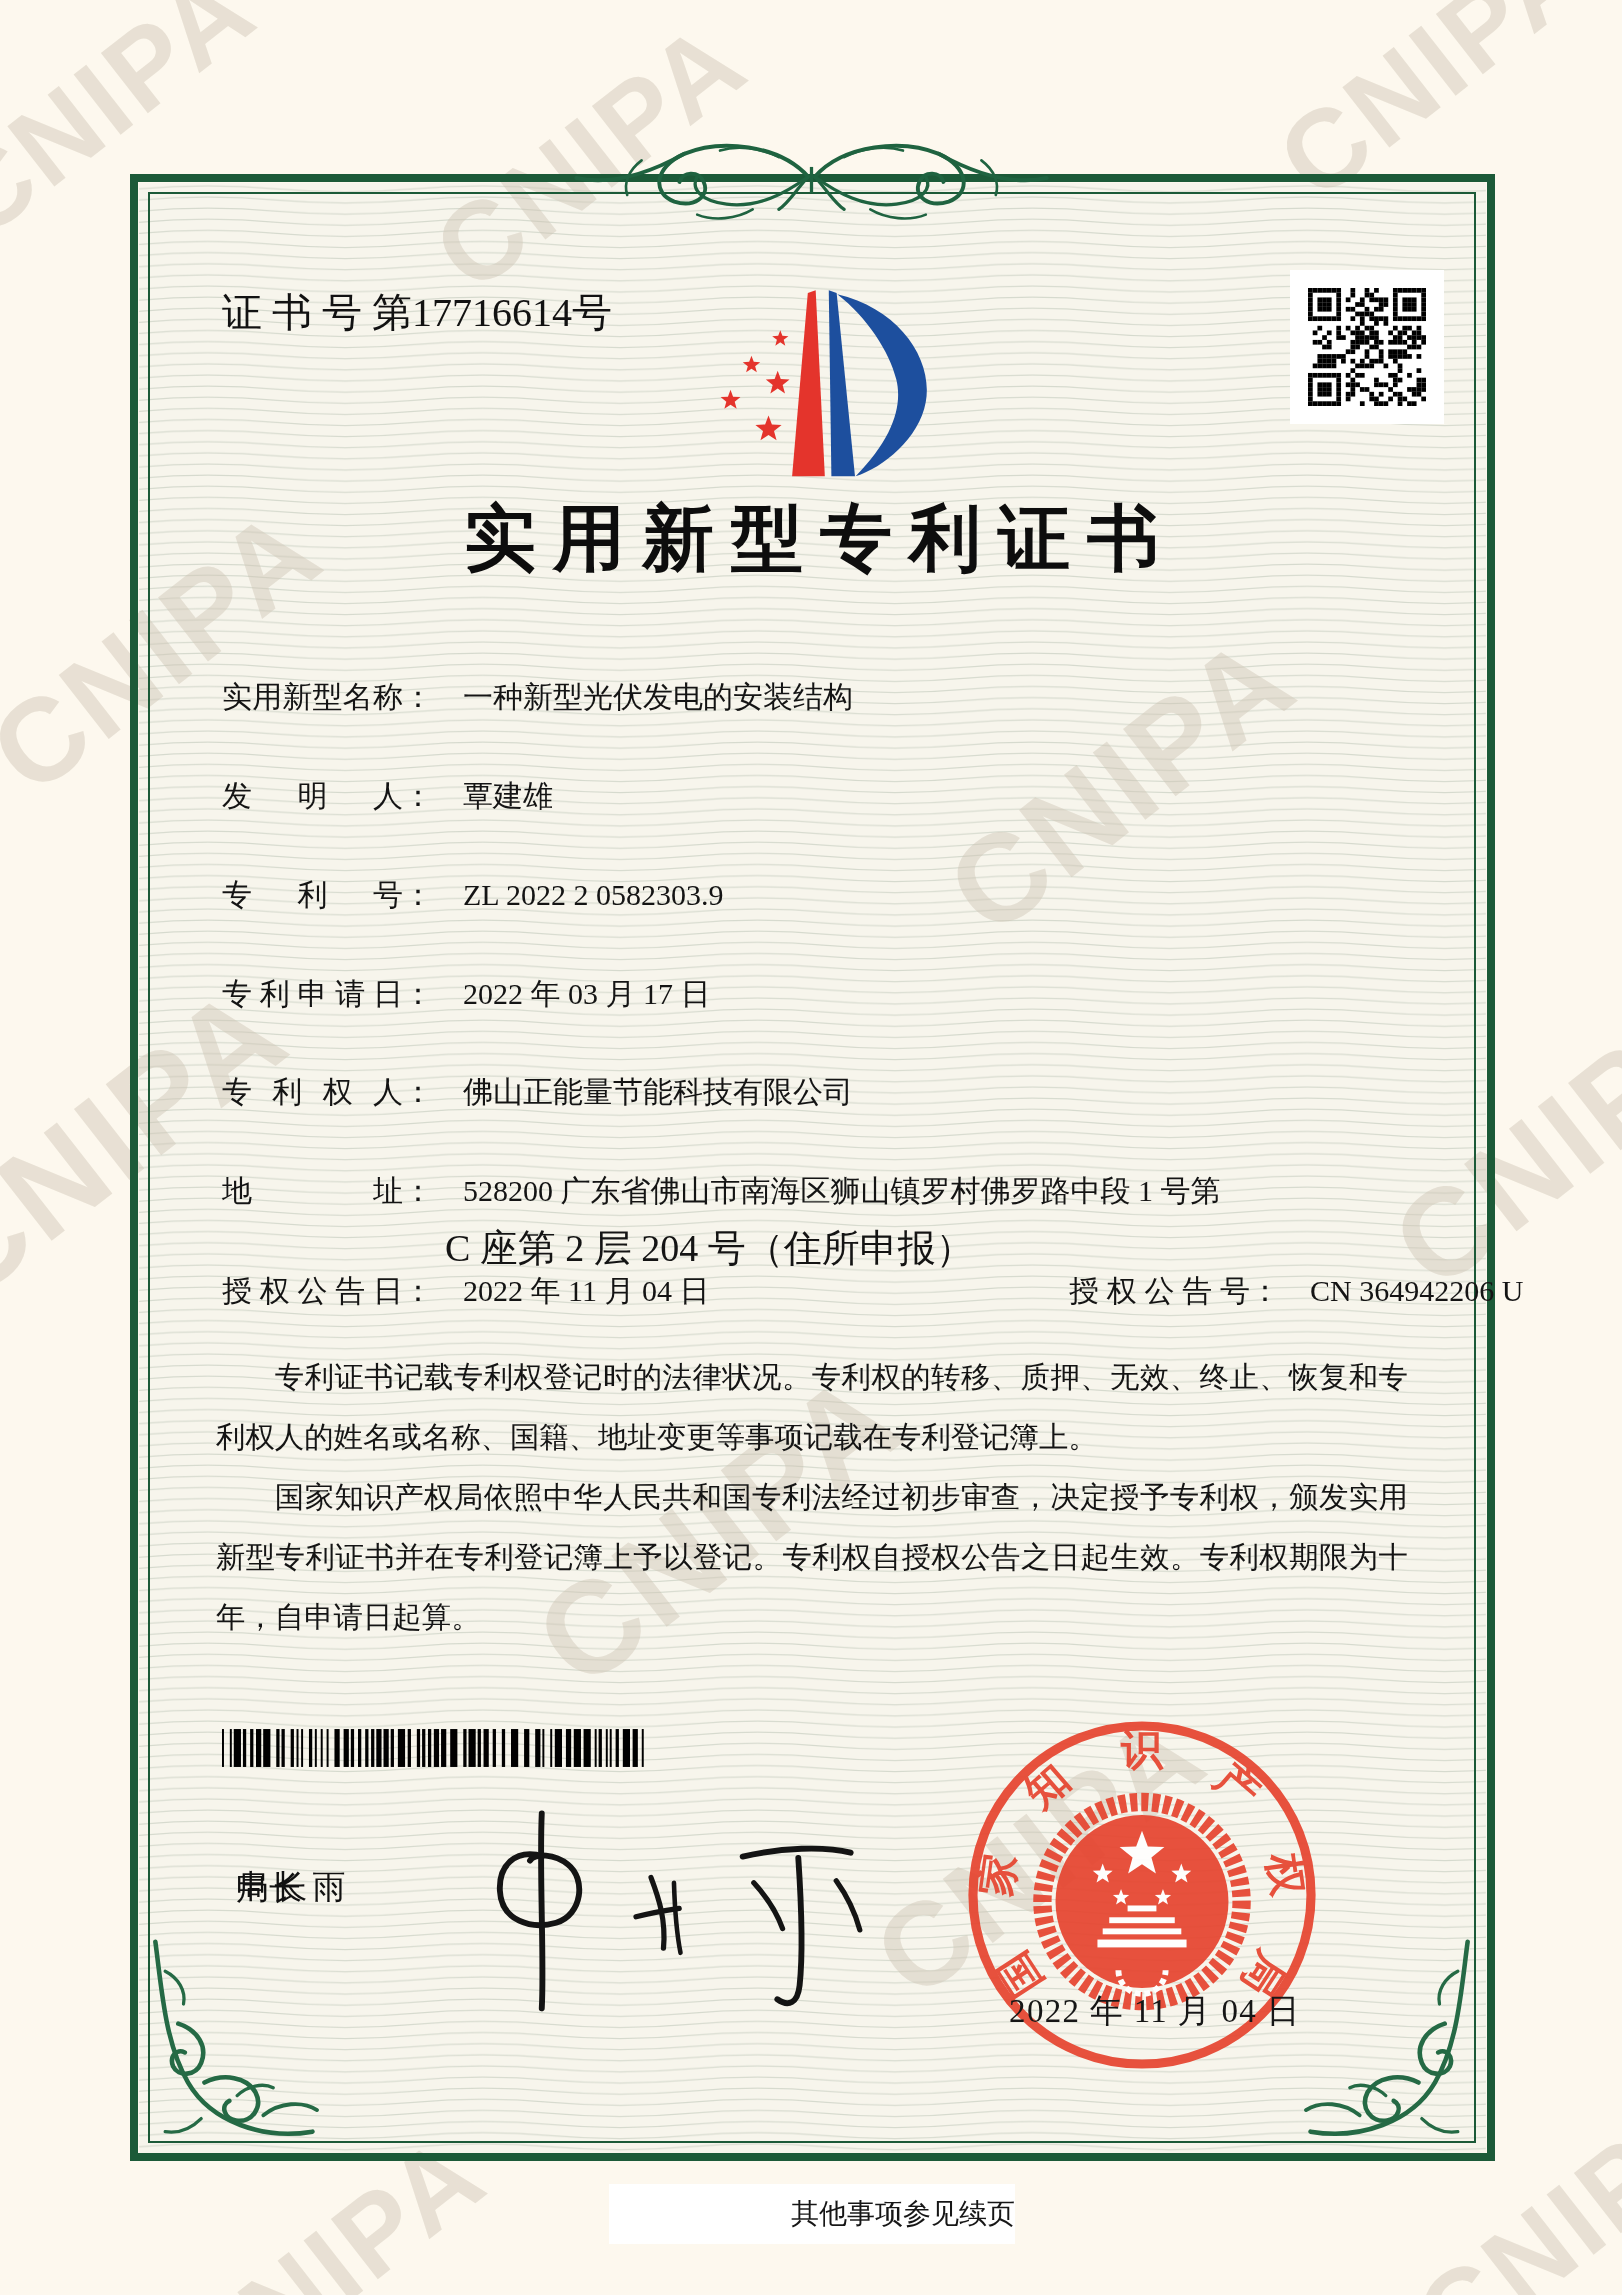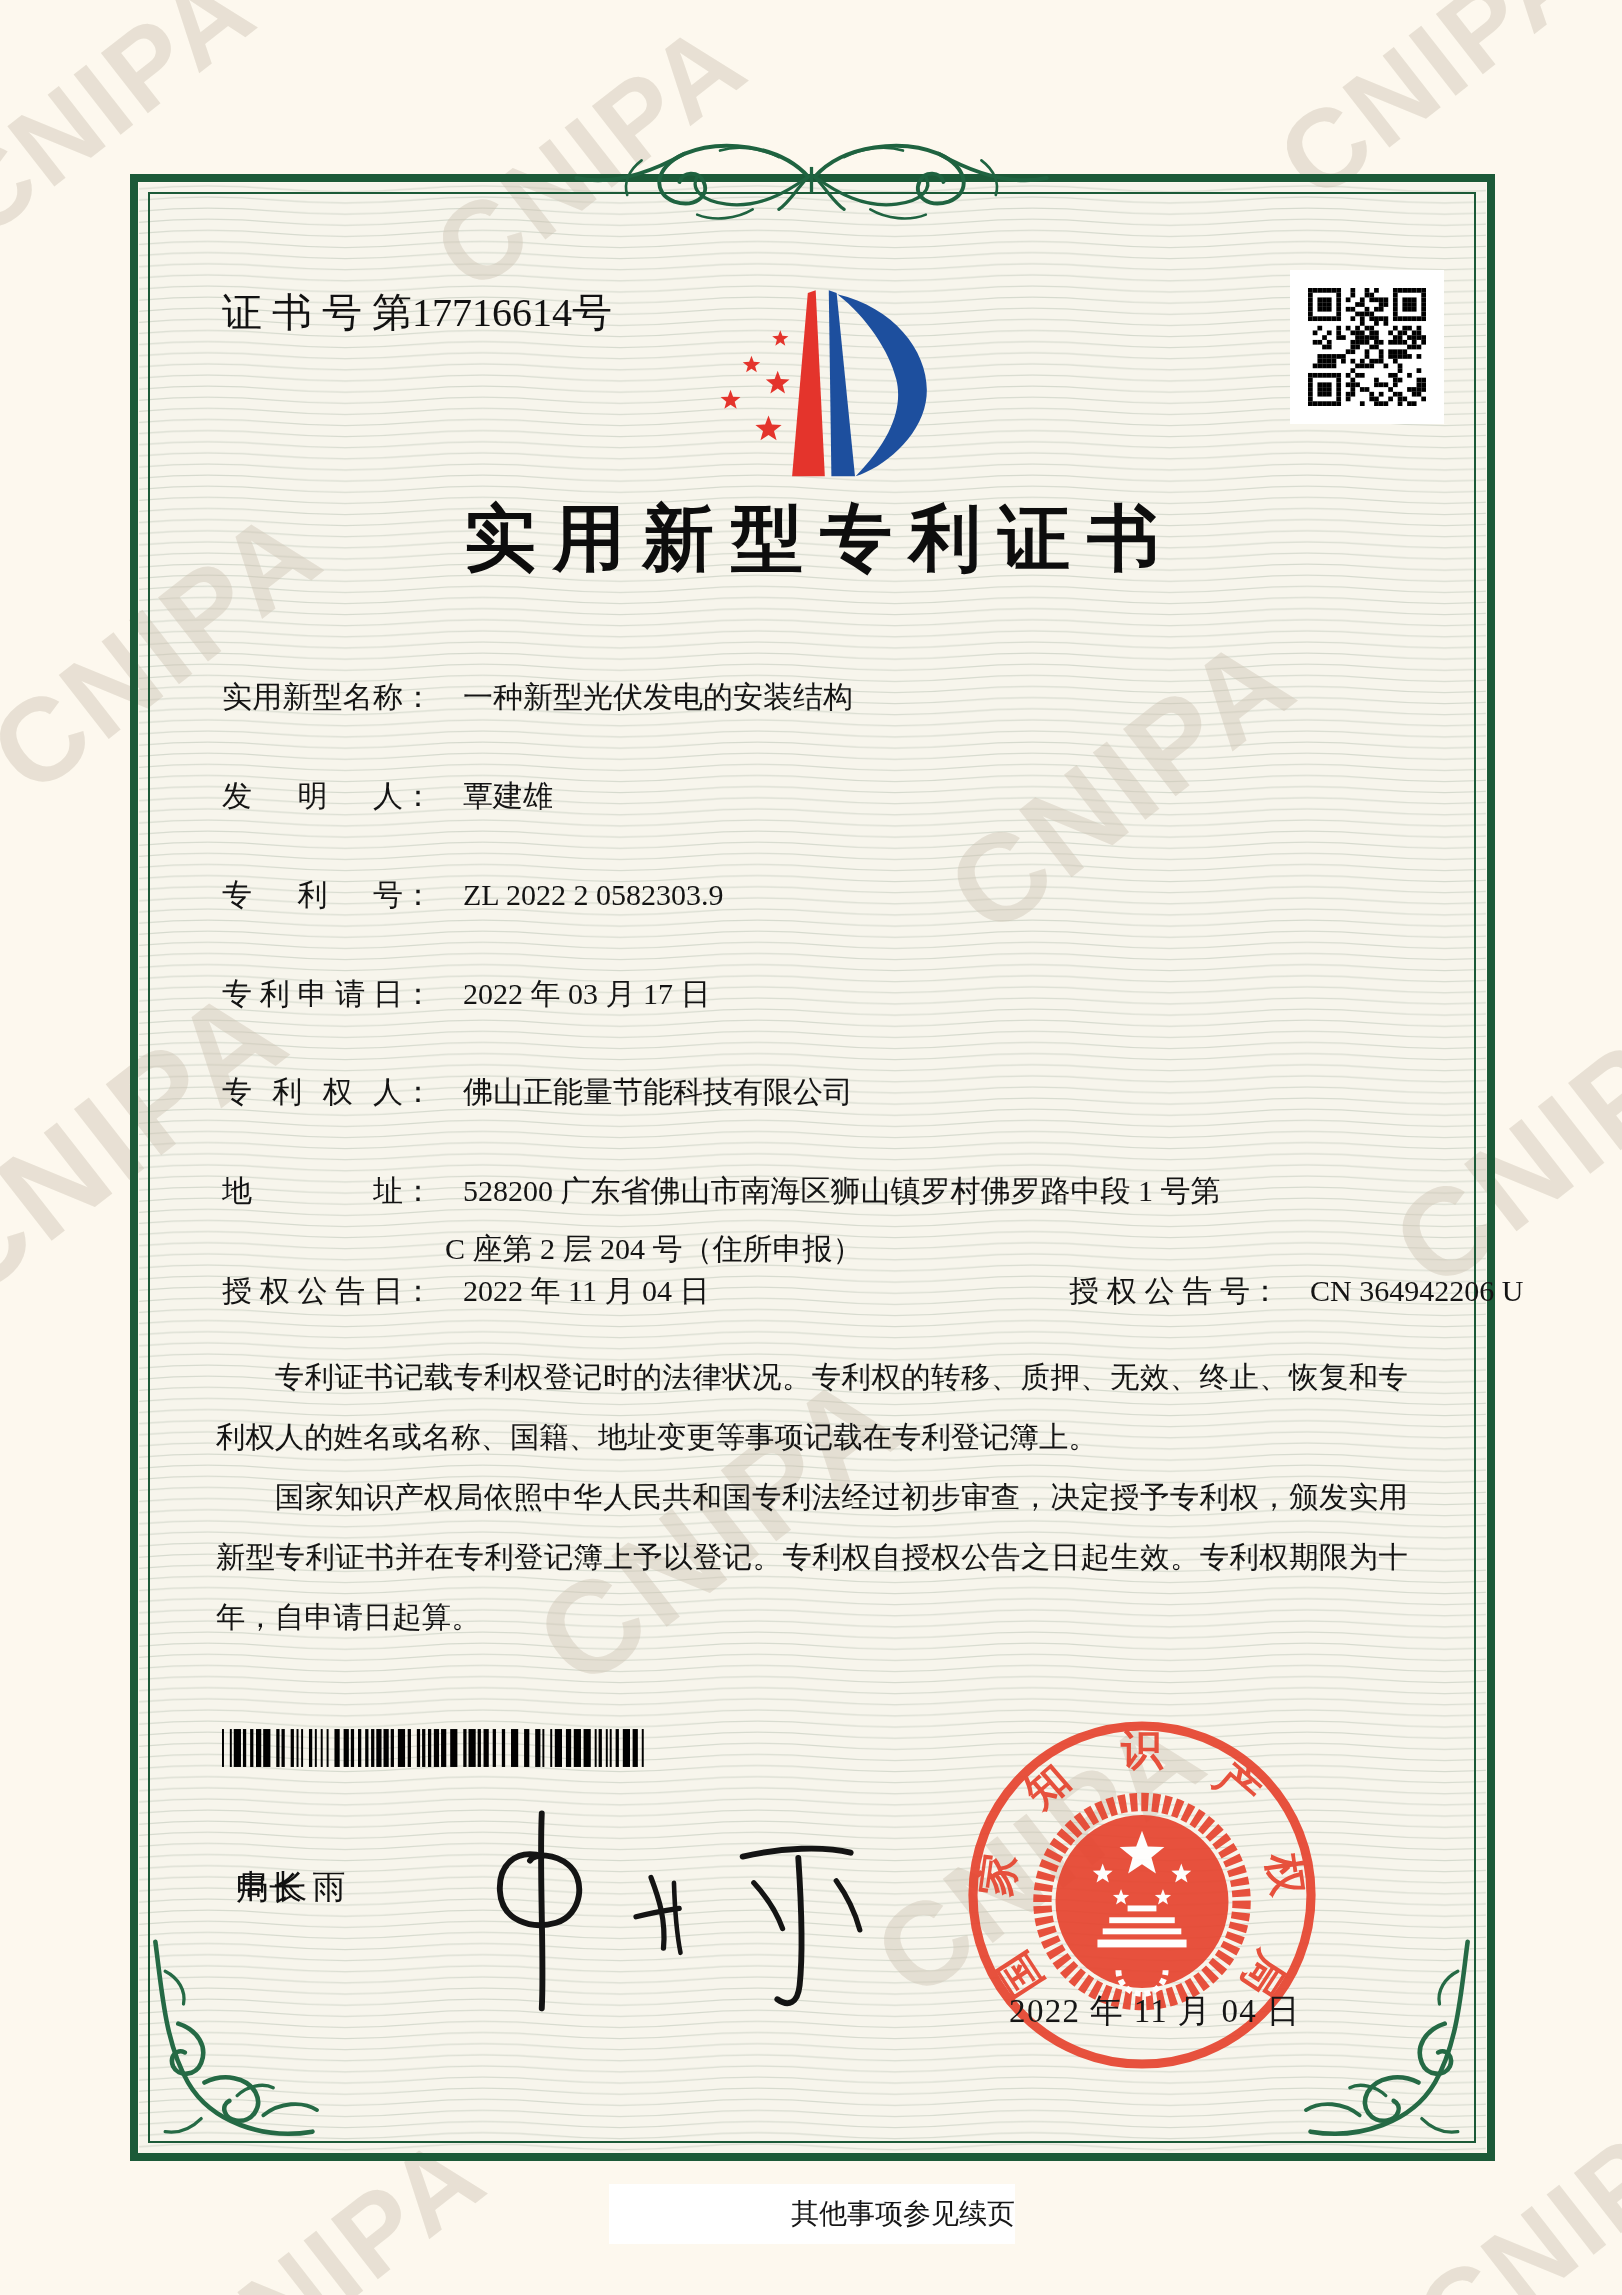--- a/index.html
+++ b/index.html
@@ -15,21 +15,21 @@
   .corner.br{left:1268px;top:1932px;transform:scaleX(-1);}
   .certno{position:absolute;left:222px;top:285px;font-size:40px;color:#121212;z-index:4;}
   .logo{position:absolute;left:703px;top:281px;width:226px;height:200px;z-index:4;}
   .qrpad{position:absolute;left:1290px;top:270px;width:154px;height:154px;background:#ffffff;z-index:4;}
   .qr{position:absolute;left:18.3px;top:18.3px;}
   .title{position:absolute;left:0;top:491px;width:1623px;text-align:center;font-size:72px;font-weight:bold;color:#0d0d0d;letter-spacing:17px;text-indent:17px;z-index:4;}
   .fieldrow{position:absolute;left:222px;font-size:30px;color:#141414;white-space:nowrap;z-index:4;line-height:39px;}
   .jchars{display:inline-flex;justify-content:space-between;width:181px;vertical-align:top;}
   .colon{display:inline-block;}
   .fval{margin-left:30px;}
-  .addr2{position:absolute;left:445px;top:1229px;font-size:30px;color:#141414;z-index:4;line-height:39px;}
+  .addr2{position:absolute;left:445px;top:1229px;font-size:38px;color:#141414;z-index:4;line-height:39px;}
   .grant2{position:absolute;left:847px;top:0;}
   .paras{position:absolute;left:216px;top:1347px;width:1192px;z-index:4;font-size:29.4px;color:#141414;line-height:60px;text-align:justify;}
   .paras p{margin:0;text-indent:2em;}
   .barcode{position:absolute;left:222px;top:1729px;z-index:4;}
   .director-title{position:absolute;left:236px;top:1866px;font-size:33px;color:#111;z-index:4;}
   .director-name{position:absolute;left:236px;top:1865px;font-size:33px;color:#111;z-index:4;letter-spacing:5.2px;}
   .signature{position:absolute;left:458px;top:1799px;width:445px;height:216px;z-index:5;}
   .seal{position:absolute;left:952px;top:1705px;width:380px;height:380px;z-index:5;opacity:.93;}
   .seal-date{position:absolute;left:1001px;top:1989px;width:308px;text-align:center;font-size:33px;color:#161616;z-index:6;letter-spacing:1.3px;}
   .footer-page{position:absolute;left:0;top:2093px;width:1446px;text-align:center;font-size:29px;color:#222;z-index:4;}

